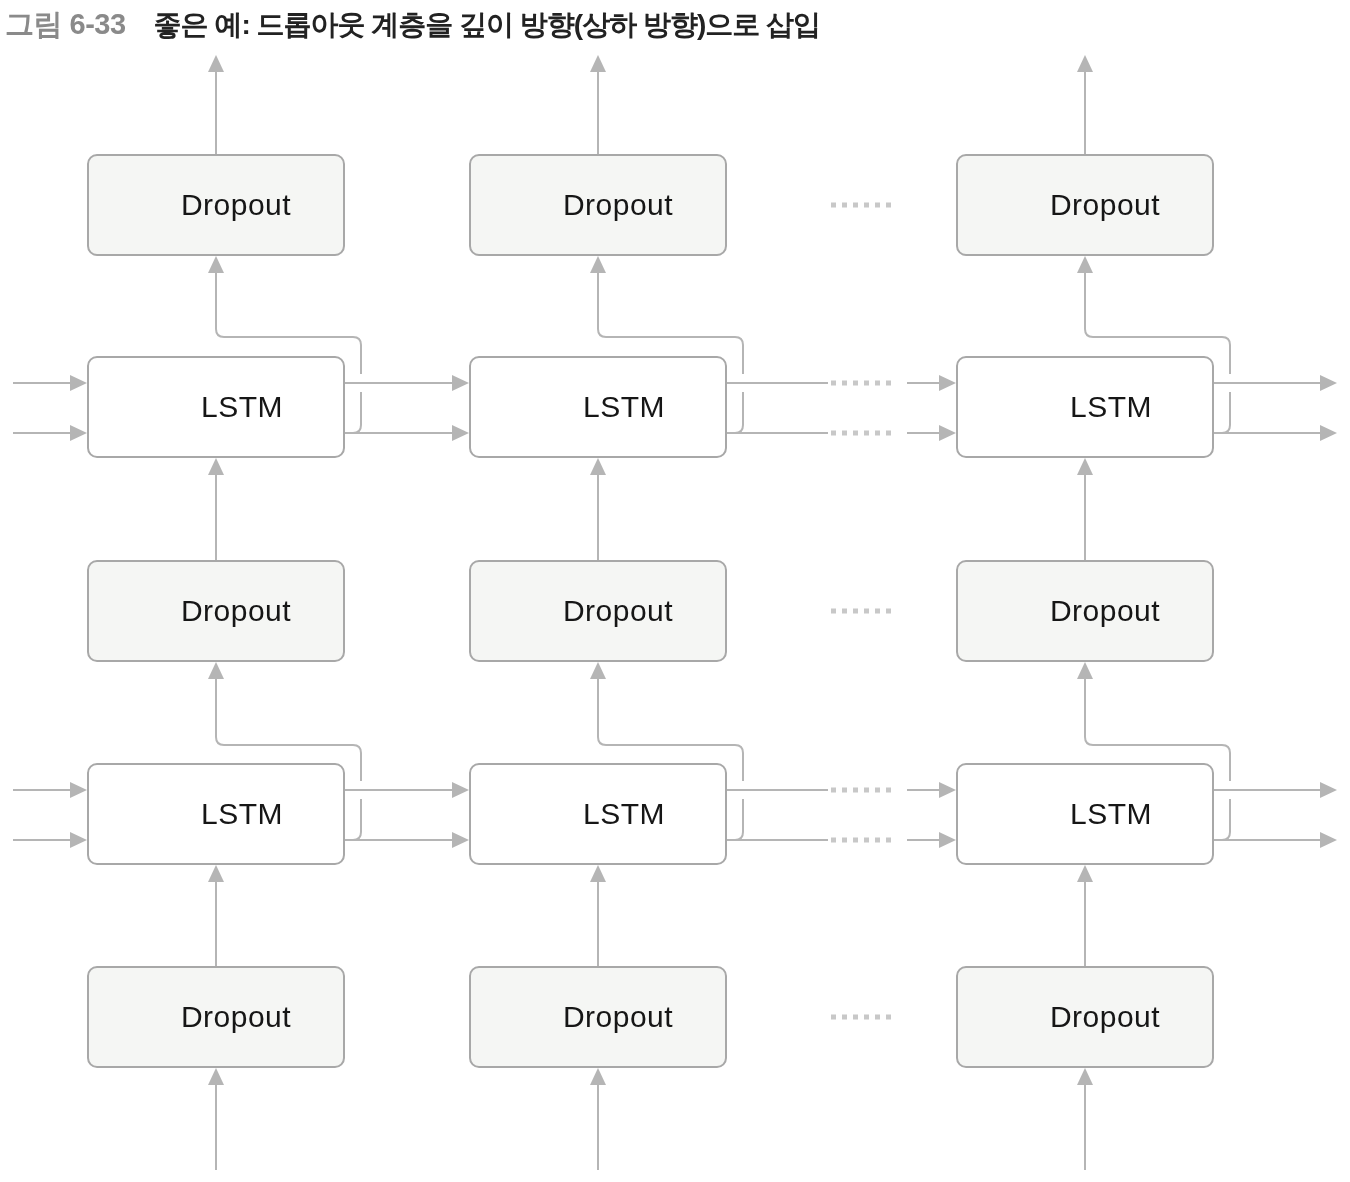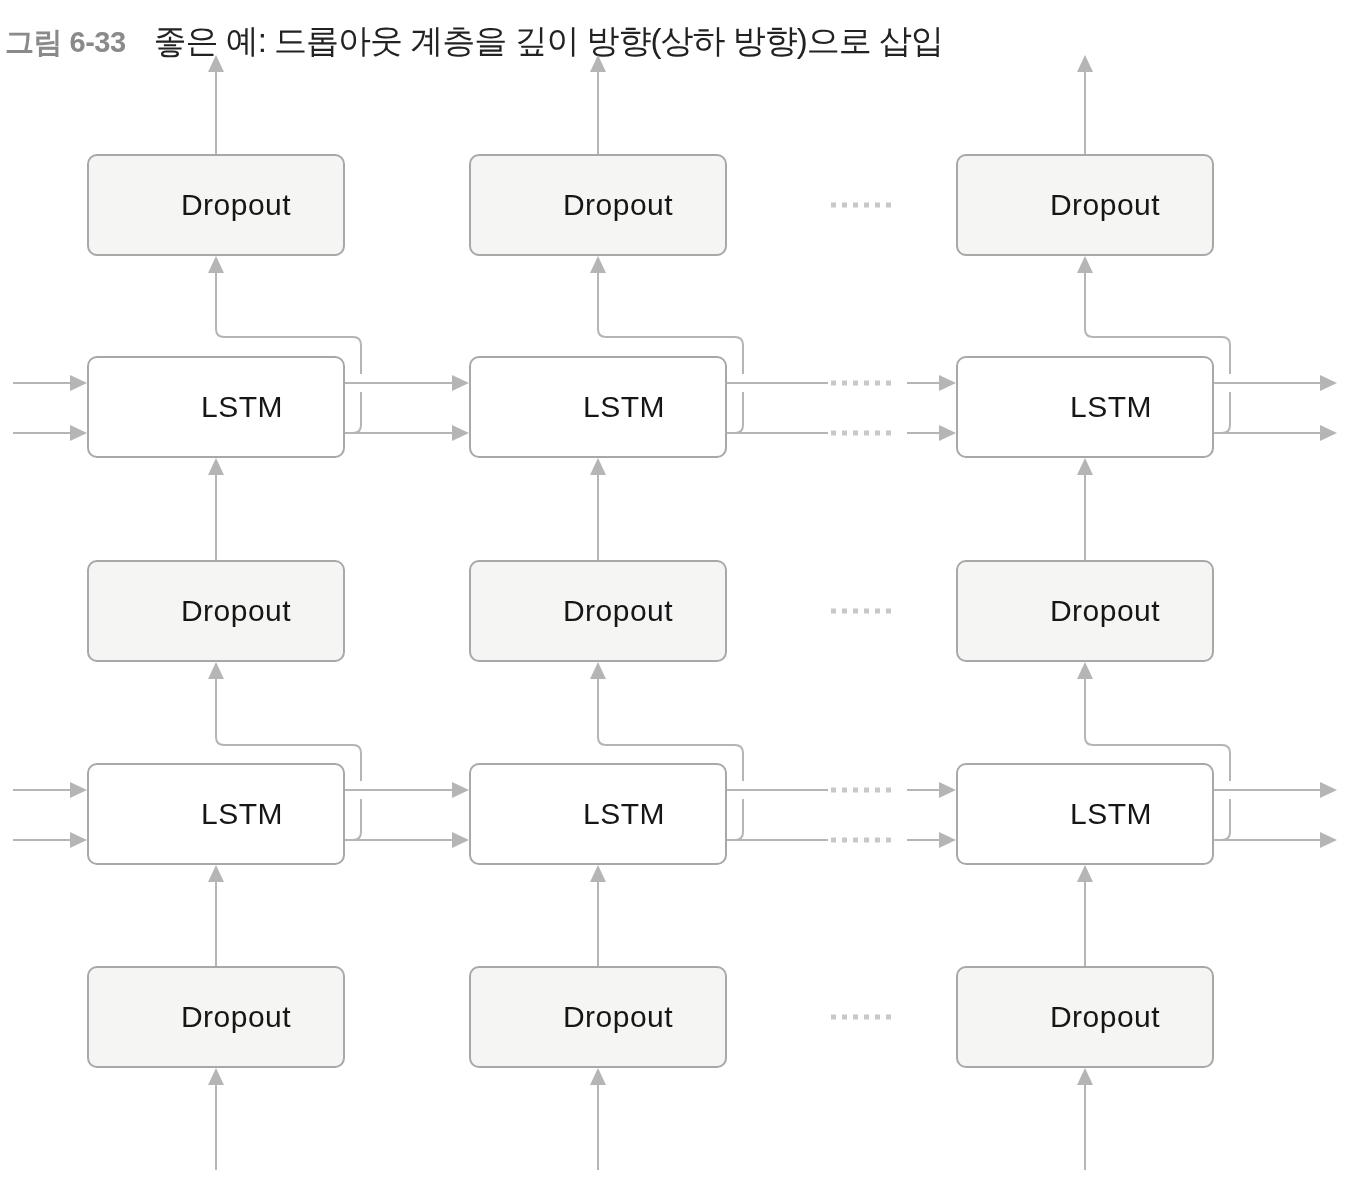--- a/index.html
+++ b/index.html
@@ -6,35 +6,35 @@
   .page {
     position: relative;
     width: 1350px;
     height: 1182px;
     background: #ffffff;
     overflow: hidden;
     font-family: "Liberation Sans", "DejaVu Sans", sans-serif;
   }
   .figure-title {
     position: absolute;
-    left: 5px; top: 19px;
+    left: 5px; top: 5px;
     display: flex;
     align-items: baseline;
     gap: 28px;
     white-space: nowrap;
   }
   .fig-label {
     font-size: 29px;
     font-weight: 700;
     color: var(--figlabel, #8a8a8a);
     letter-spacing: -0.5px;
   }
   .fig-caption {
-    font-size: 33px;
-    font-weight: 400;
+    font-size: 28px;
+    font-weight: 700;
     color: var(--caption, #222222);
     letter-spacing: -1px;
   }
   .diagram { position: absolute; inset: 0; }
   svg.wires { position: absolute; left: 0; top: 0; }
   .wire  { stroke: var(--line, #b5b5b5); stroke-width: 2; fill: none; }
   .dots  { stroke: var(--dots, #c8c8c8); stroke-width: 5; stroke-dasharray: 5 6; fill: none; }
   .head  { fill: var(--line, #b5b5b5); stroke: none; }
   .node {
     position: absolute;

